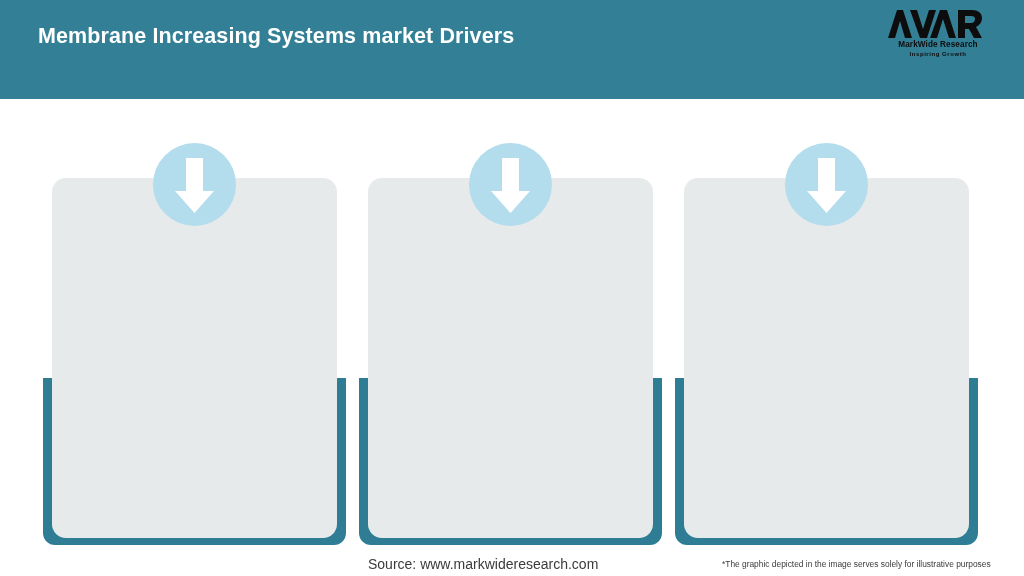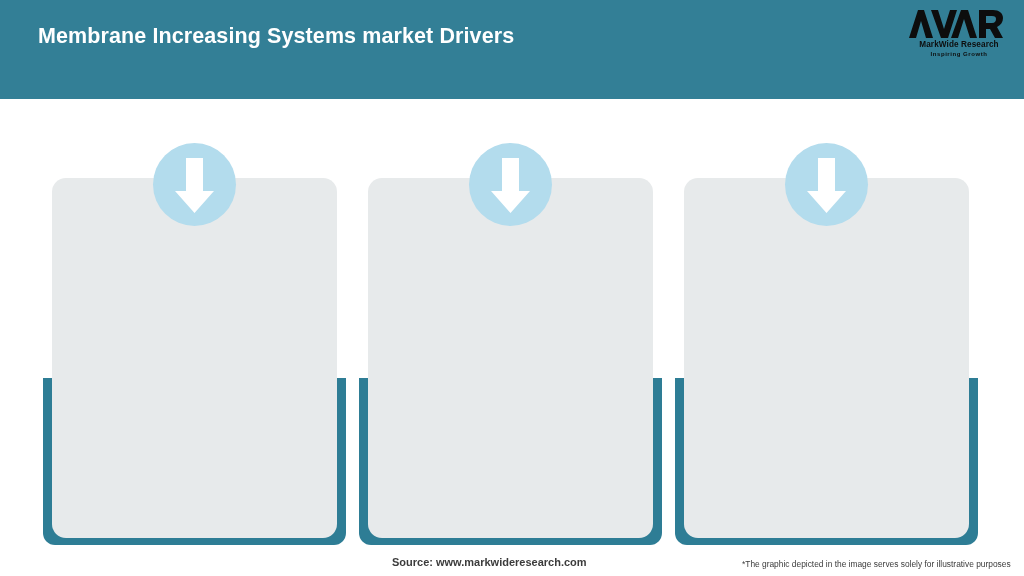--- a/index.html
+++ b/index.html
@@ -31,21 +31,21 @@
     font-size: 21.5px;
     font-weight: bold;
     color: #ffffff;
     letter-spacing: 0.1px;
     white-space: nowrap;
   }
 
   
   .logo {
     position: absolute;
-    right: 13px;
+    right: 34px;
     top: 8px;
     width: 104px;
     height: 54px;
     text-align: center;
   }
   .logo-mark {
     display: block;
     width: 104px;
     height: 32px;
   }
@@ -134,30 +134,30 @@
     width: 258px;
     text-align: left;
     font-size: 12.4px;
     color: #1b1b1b;
     line-height: 18.6px;
   }
 
   
   .footer-source {
     position: absolute;
-    left: 392px;
+    left: 368px;
     top: 556px;
-    font-size: 11px;
-    font-weight: bold;
+    font-size: 14px;
+    font-weight: normal;
     color: #3b3b3b;
     white-space: nowrap;
   }
   .footer-note {
     position: absolute;
-    left: 742px;
+    left: 722px;
     top: 559px;
     font-size: 8.4px;
     color: #3b3b3b;
     white-space: nowrap;
   }
 </style>
 </head>
 <body>
 
 <div class="header-band"></div>

